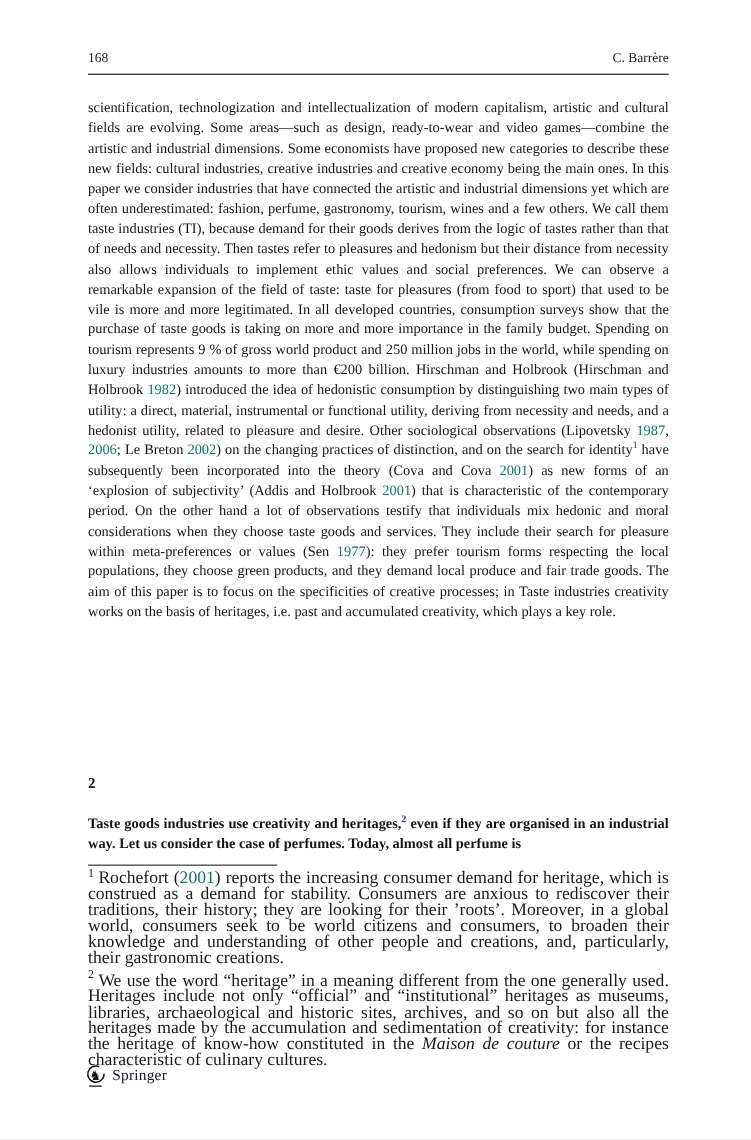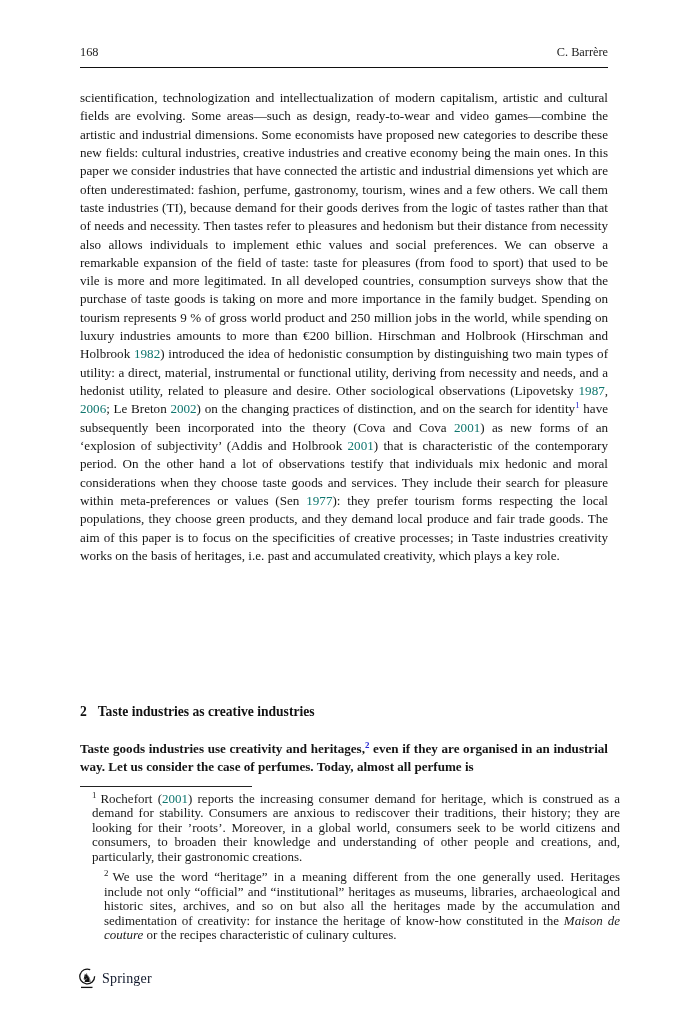--- a/index.html
+++ b/index.html
@@ -25,24 +25,24 @@
     font-size:13.6px; font-weight:bold; color:#111;
     display:flex;
   }
   .section-heading .num { margin-right:11px; }
   .section-par { top:740px;font-weight:bold; }
   .fn-rule {
     position:absolute; top:786px; left:80px; width:172px;
     border-top:1.2px solid #222; height:0;
   }
   .footnotes {
-    position:absolute; top:792px; left:92px; width:528px;
-    font-size:13px; line-height:14.45px; text-align:justify; color:#1a1a1a;
+    position:absolute; top:792px; left:80px; width:528px;
+    font-size:16px; line-height:14.45px; text-align:justify; color:#1a1a1a;
   }
-  .footnote + .footnote { margin-top:6px;margin-left:12px; }
+  .footnote + .footnote { margin-top:6px; }
   .seg-link { color:#0f766e; }
   .seg-suplink {
     color:#2424d0; font-size:68%; vertical-align:super; line-height:0;
   }
   .seg-sup {
     font-size:68%; vertical-align:super; line-height:0; margin-right:4px;
   }
   .seg-i { font-style:italic; }
   .footer {
     position:absolute; top:968px; left:78px;
@@ -58,21 +58,20 @@
 
   <div class="header">
     <span>168</span>
     <span>C. Barrère</span>
   </div>
 
   <div class="body-par intro-par"><span>scientification, technologization and intellectualization of modern capitalism, artistic and cultural fields are evolving. Some areas—such as design, ready-to-wear and video games—combine the artistic and industrial dimensions. Some economists have proposed new categories to describe these new fields: cultural industries, creative industries and creative economy being the main ones. In this paper we consider industries that have connected the artistic and industrial dimensions yet which are often underestimated: fashion, perfume, gastronomy, tourism, wines and a few others. We call them taste industries (TI), because demand for their goods derives from the logic of tastes rather than that of needs and necessity. Then tastes refer to pleasures and hedonism but their distance from necessity also allows individuals to implement ethic values and social preferences. We can observe a remarkable expansion of the field of taste: taste for pleasures (from food to sport) that used to be vile is more and more legitimated. In all developed countries, consumption surveys show that the purchase of taste goods is taking on more and more importance in the family budget. Spending on tourism represents 9 % of gross world product and 250 million jobs in the world, while spending on luxury industries amounts to more than €200 billion. Hirschman and Holbrook (Hirschman and Holbrook </span><span class="seg-link">1982</span><span>) introduced the idea of hedonistic consumption by distinguishing two main types of utility: a direct, material, instrumental or functional utility, deriving from necessity and needs, and a hedonist utility, related to pleasure and desire. Other sociological observations (Lipovetsky </span><span class="seg-link">1987</span><span>, </span><span class="seg-link">2006</span><span>; Le Breton </span><span class="seg-link">2002</span><span>) on the changing practices of distinction, and on the search for identity</span><span class="seg-suplink">1</span><span> have subsequently been incorporated into the theory (Cova and Cova </span><span class="seg-link">2001</span><span>) as new forms of an ‘explosion of subjectivity’ (Addis and Holbrook </span><span class="seg-link">2001</span><span>) that is characteristic of the contemporary period. On the other hand a lot of observations testify that individuals mix hedonic and moral considerations when they choose taste goods and services. They include their search for pleasure within meta-preferences or values (Sen </span><span class="seg-link">1977</span><span>): they prefer tourism forms respecting the local populations, they choose green products, and they demand local produce and fair trade goods. The aim of this paper is to focus on the specificities of creative processes; in Taste industries creativity works on the basis of heritages, i.e. past and accumulated creativity, which plays a key role.</span></div>
 
   <div class="section-heading">
     <span class="num">2</span>
-    <span>Taste industries as creative industries</span>
   </div>
 
   <div class="body-par section-par"><span>Taste goods industries use creativity and heritages,</span><span class="seg-suplink">2</span><span> even if they are organised in an industrial way. Let us consider the case of perfumes. Today, almost all perfume is</span></div>
 
   <div class="fn-rule"></div>
 
   <div class="footnotes">
     <div class="footnote"><span class="seg-sup">1</span><span>Rochefort (</span><span class="seg-link">2001</span><span>) reports the increasing consumer demand for heritage, which is construed as a demand for stability. Consumers are anxious to rediscover their traditions, their history; they are looking for their ’roots’. Moreover, in a global world, consumers seek to be world citizens and consumers, to broaden their knowledge and understanding of other people and creations, and, particularly, their gastronomic creations.</span></div>
     <div class="footnote"><span class="seg-sup">2</span><span>We use the word “heritage” in a meaning different from the one generally used. Heritages include not only “official” and “institutional” heritages as museums, libraries, archaeological and historic sites, archives, and so on but also all the heritages made by the accumulation and sedimentation of creativity: for instance the heritage of know-how constituted in the </span><span class="seg-i">Maison de couture</span><span> or the recipes characteristic of culinary cultures.</span></div>
   </div>

